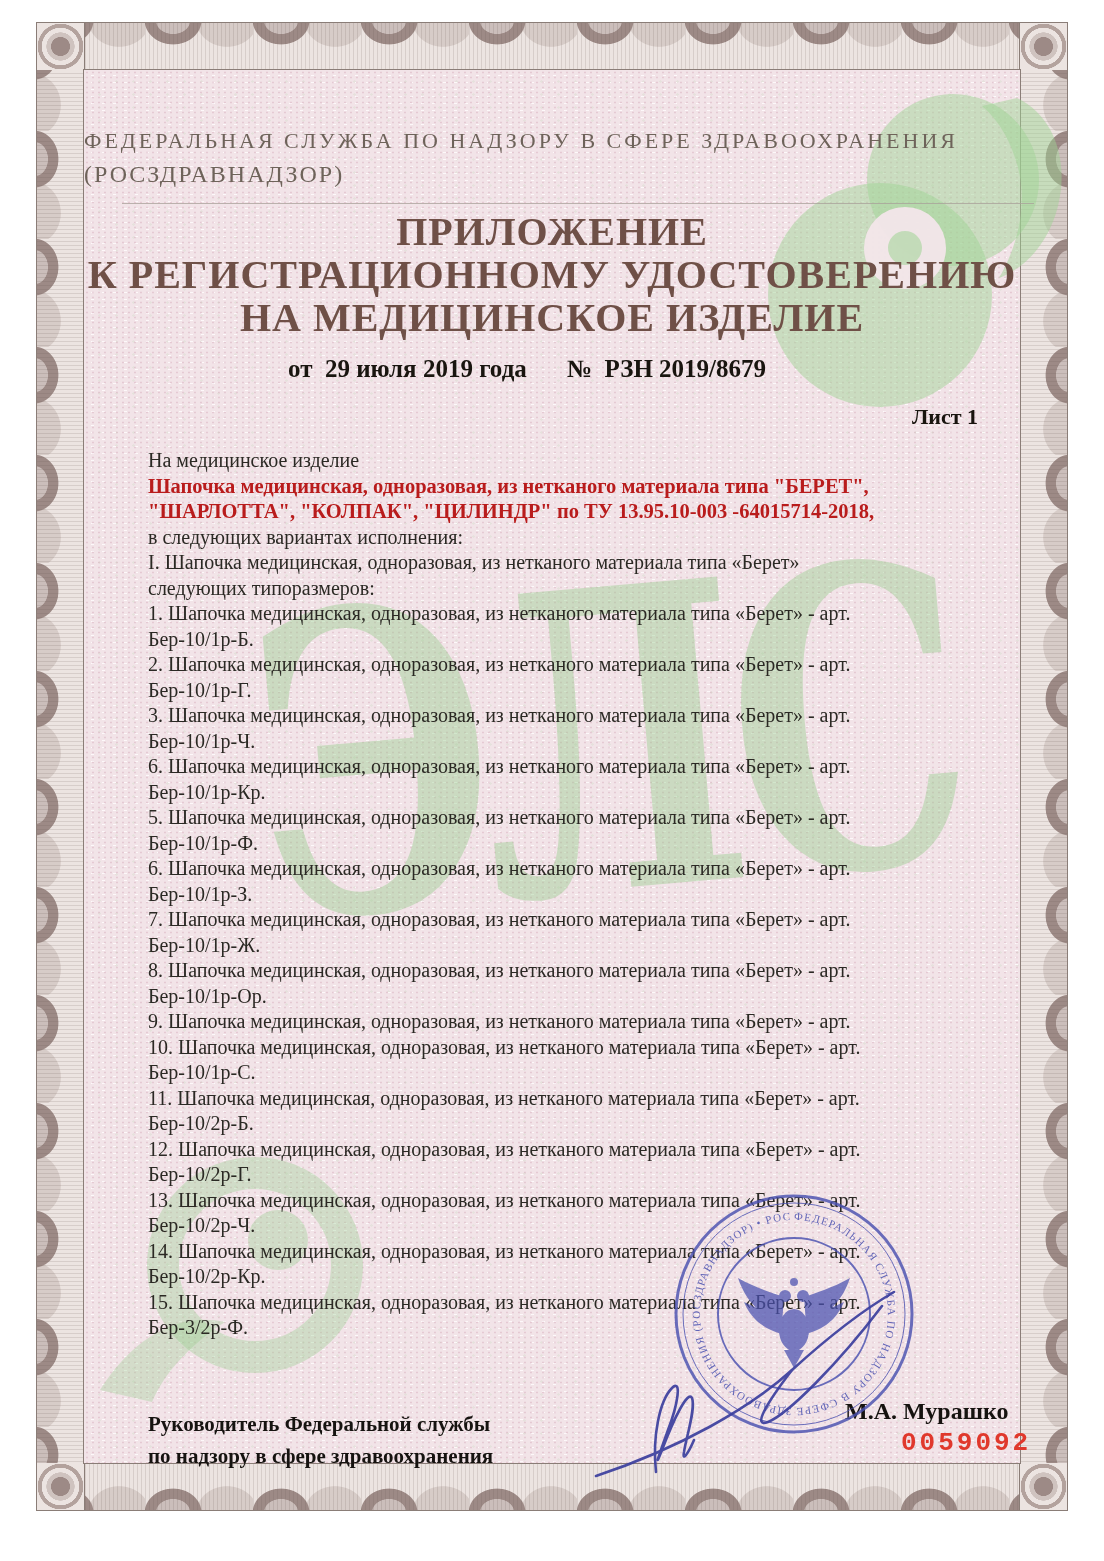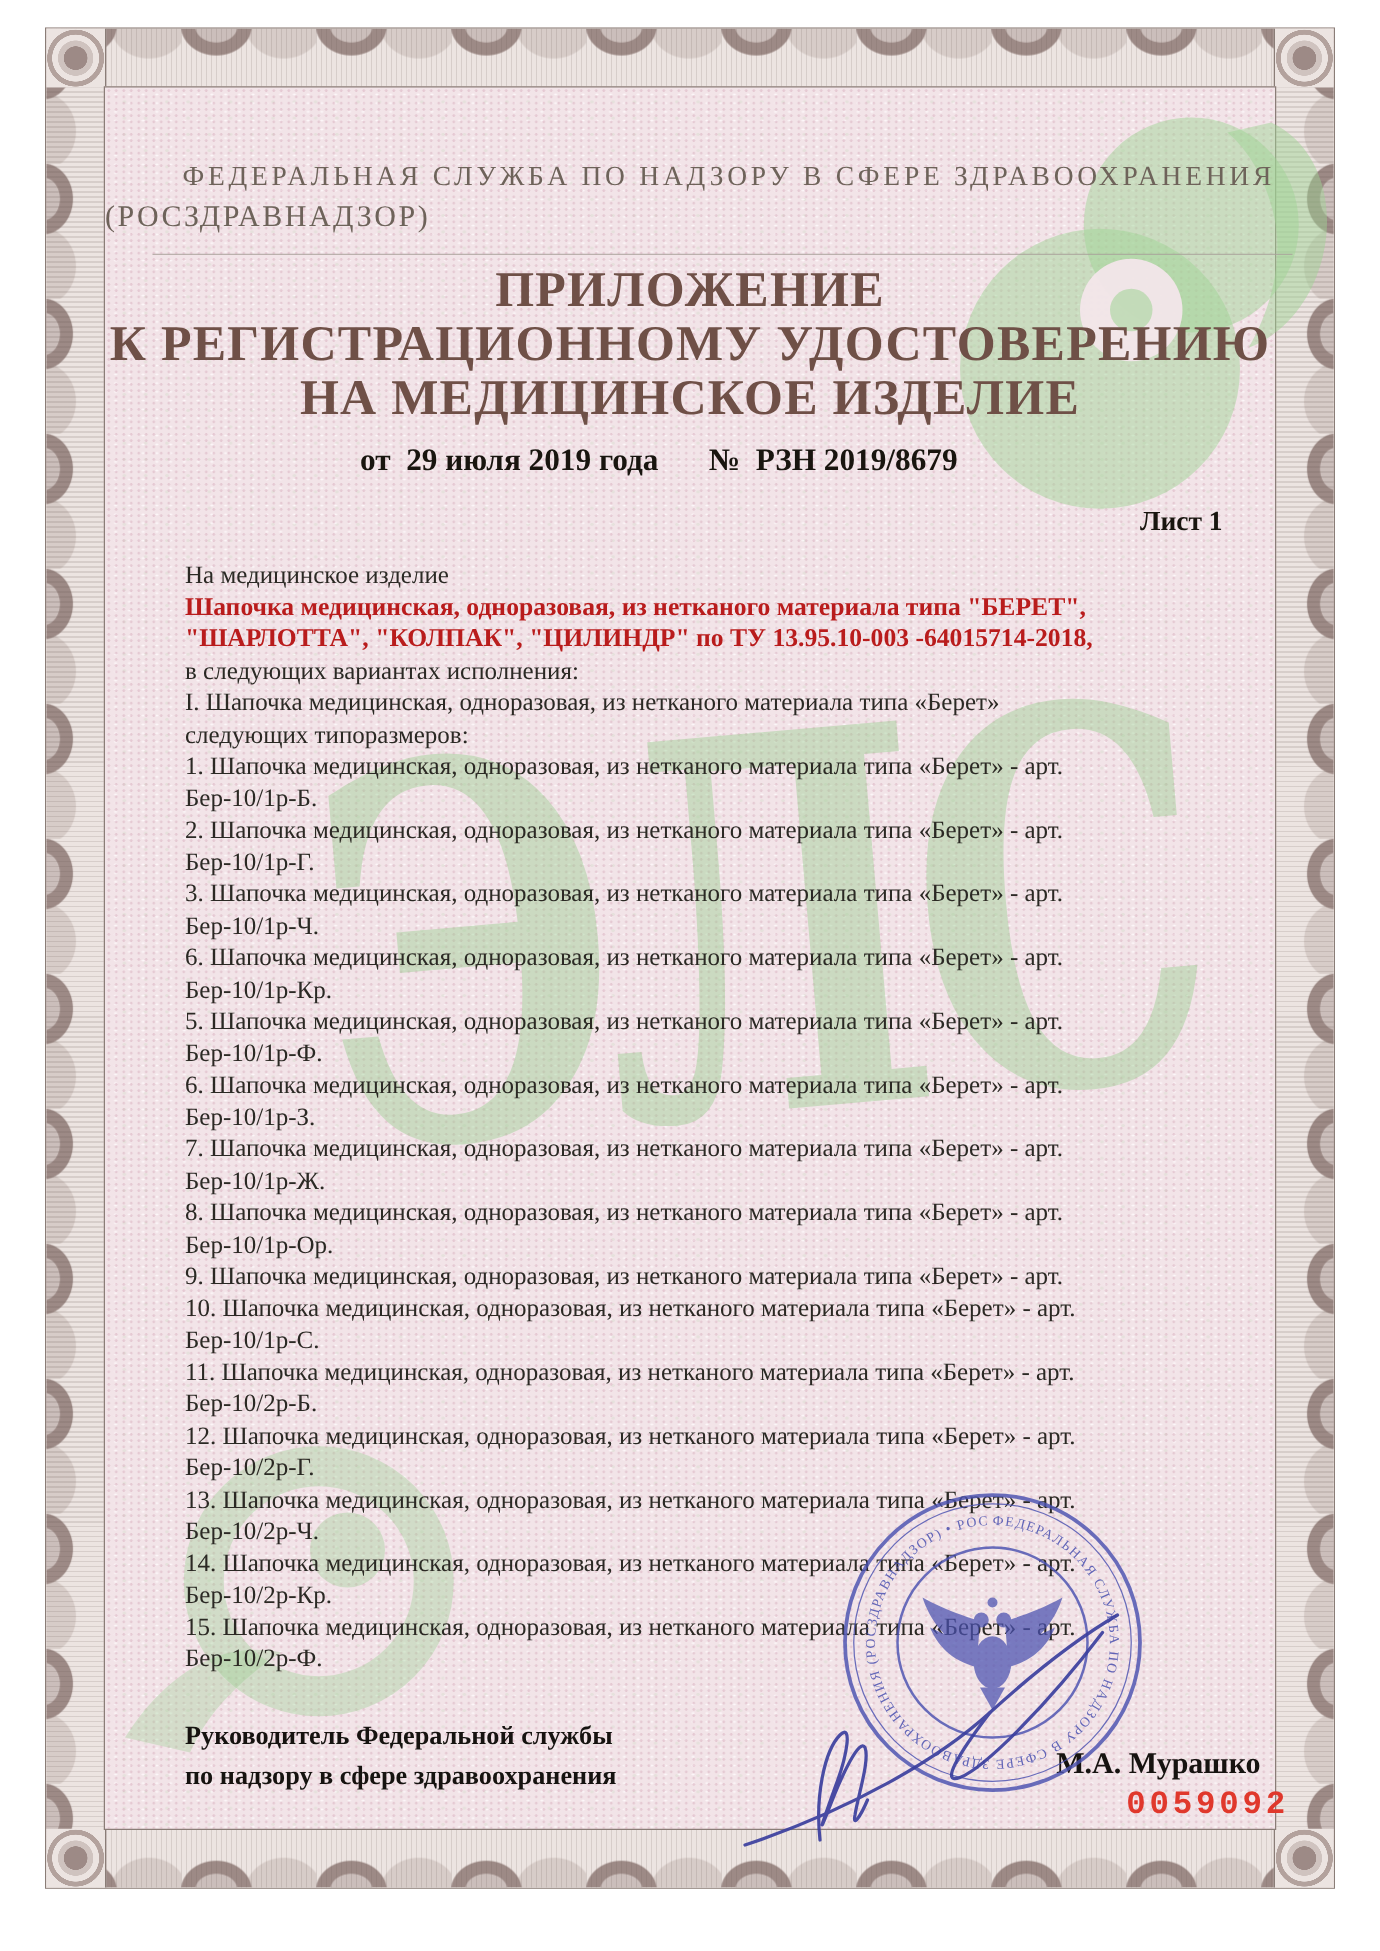--- a/index.html
+++ b/index.html
@@ -56,38 +56,38 @@
     background-size:6px 5px,11px 7px,17px 13px;
     background-position:0 0,3px 2px,7px 5px;}
   
   .wm{position:absolute;pointer-events:none;}
   .wm-els{left:238px;top:568px;z-index:1;font-weight:bold;font-size:300px;line-height:1;
     letter-spacing:-14px;color:rgba(146,203,136,.40);
     transform:rotate(-5deg) scaleY(1.38);transform-origin:left top;
     font-family:"DejaVu Serif", serif;}
   
   .txt{position:absolute;z-index:3;}
-  .agency1{left:84px;right:84px;top:128px;text-align:right;font-size:22px;
+  .agency1{left:84px;right:84px;top:128px;text-align:left;font-size:22px;
     letter-spacing:3px;color:#6e635a;}
   .agency2{left:84px;right:84px;top:161px;text-align:left;font-size:24px;
     letter-spacing:2px;color:#6e635a;}
   .rule{position:absolute;z-index:3;left:122px;top:203px;width:912px;height:1px;
     background:#a8a099;opacity:.75;}
   .title{left:84px;right:84px;text-align:center;font-weight:bold;color:#6f5047;
     font-size:40px;letter-spacing:1px;line-height:1;}
   .t1{top:212px}.t2{top:255px}.t3{top:298px}
   .dateline{font-weight:bold;font-size:25px;color:#19150f;white-space:pre;}
   .d1{left:288px;top:355px}.d2{left:567px;top:355px}
   .sheet{left:890px;top:392px;width:110px;text-align:center;font-weight:bold;
     font-size:22px;color:#19150f;margin-top:12px;}
   .bodywrap{left:148px;top:448px;width:800px;font-size:20px;line-height:25.5px;
     color:#2b2924;}
   .bline{white-space:nowrap;}
   .bline.b{font-weight:bold;color:#b91c1c;font-size:20.5px;}
-  .sigrole{left:148px;top:1372px;font-weight:bold;font-size:21px;line-height:32px;
+  .sigrole{left:148px;top:1408px;font-weight:bold;font-size:21px;line-height:32px;
     color:#161310;}
   .signame{left:845px;top:1398px;font-weight:bold;font-size:24px;color:#161310;}
   .serial{left:901px;top:1428px;font-weight:bold;font-size:26px;letter-spacing:3px;
     color:#e0382c;font-family:"Liberation Mono", monospace;}
   .stampsvg{position:absolute;left:658px;top:1178px;z-index:4;}
   .sigsvg{position:absolute;left:560px;top:1258px;z-index:5;}
 </style>
 </head>
 <body>
 
@@ -164,21 +164,21 @@
       <div class="bline">Бер-10/1р-С.</div>
       <div class="bline">11. Шапочка медицинская, одноразовая, из нетканого материала типа «Берет» - арт.</div>
       <div class="bline">Бер-10/2р-Б.</div>
       <div class="bline">12. Шапочка медицинская, одноразовая, из нетканого материала типа «Берет» - арт.</div>
       <div class="bline">Бер-10/2р-Г.</div>
       <div class="bline">13. Шапочка медицинская, одноразовая, из нетканого материала типа «Берет» - арт.</div>
       <div class="bline">Бер-10/2р-Ч.</div>
       <div class="bline">14. Шапочка медицинская, одноразовая, из нетканого материала типа «Берет» - арт.</div>
       <div class="bline">Бер-10/2р-Кр.</div>
       <div class="bline">15. Шапочка медицинская, одноразовая, из нетканого материала типа «Берет» - арт.</div>
-      <div class="bline">Бер-10/2р-Ф.</div>
+      <div class="bline">Бер-3/2р-Ф.</div>
     </div>
 
   <div class="txt sigrole">
     <div>Руководитель Федеральной службы</div>
     <div>по надзору в сфере здравоохранения</div>
   </div>
   <div class="txt signame">М.А. Мурашко</div>
   <div class="txt serial">0059092</div>
 
   <svg class="stampsvg" width="272" height="272" viewBox="0 0 272 272">

